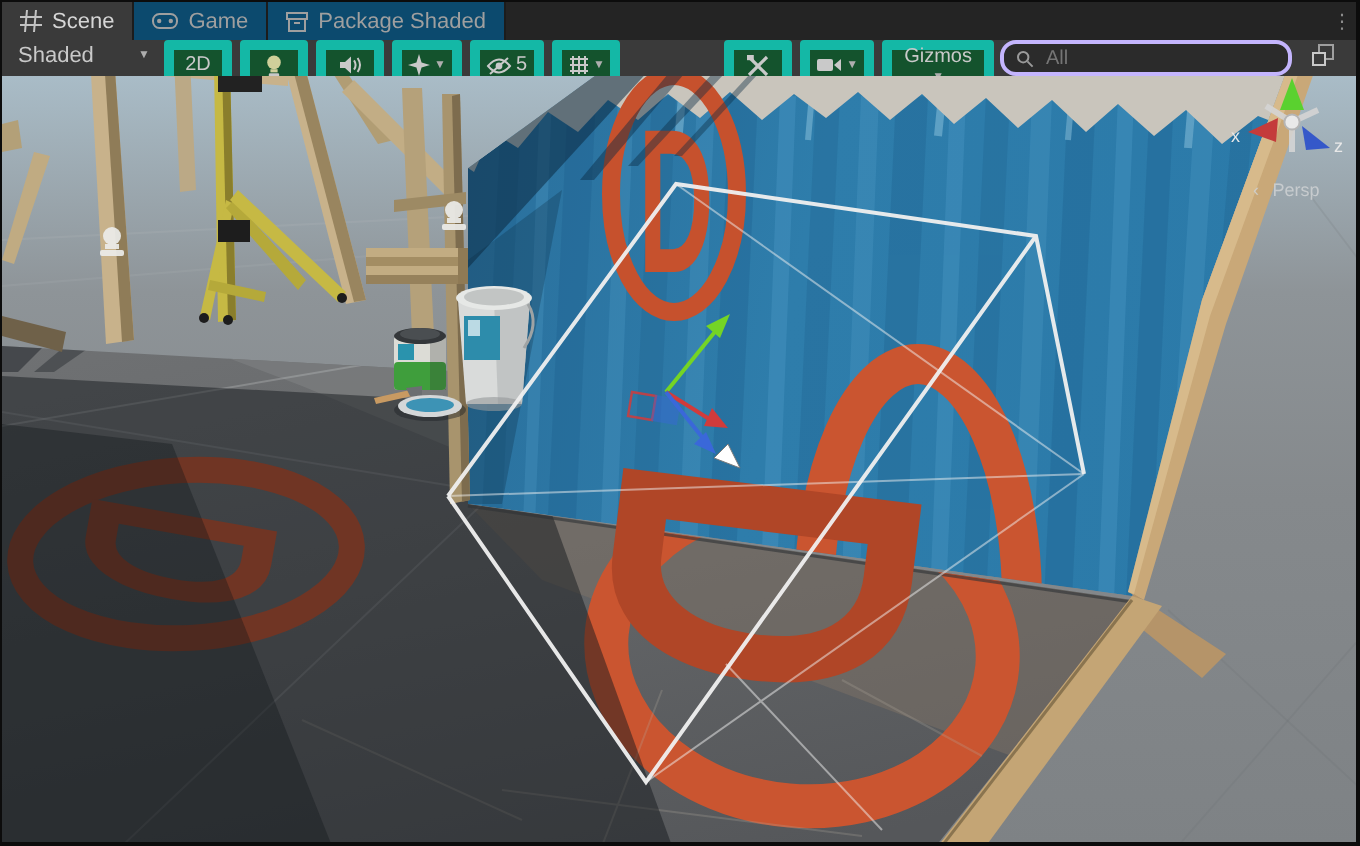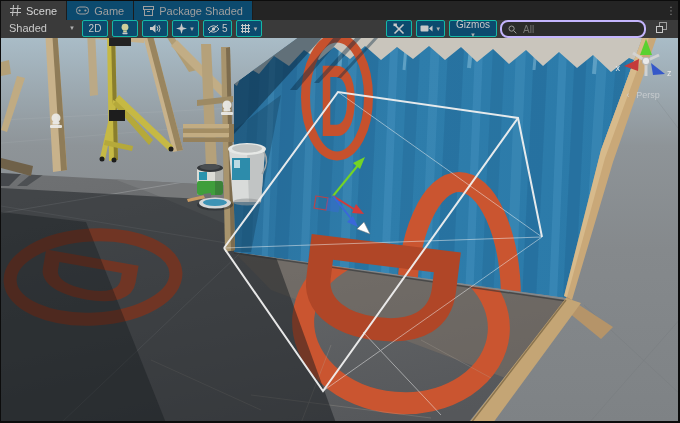--- a/index.html
+++ b/index.html
@@ -27,21 +27,21 @@
   .toolbar{
     position:absolute;left:1px;top:20px;width:677px;height:18px;
     background:#3a3a3a;display:flex;align-items:flex-start;
     font-size:11px;color:#c9c9c9;padding:0 4px;box-sizing:border-box;gap:2px;
   }
   .ddbtn{display:flex;align-items:center;gap:4px;height:15px;padding:0 4px;
     border-radius:2px;}
   .caret{font-size:6px;color:#aeaeae;line-height:1;}
   .tbtn{
     height:15px;min-width:18px;display:flex;align-items:center;justify-content:center;
-    gap:2px;border-radius:2px;background:#0c4a6e;border:1px solid #14b8a6;
+    gap:2px;border-radius:2px;background:#14532d;border:5px solid #14b8a6;
     margin:0 1px;padding:0 3px;color:#c9c9c9;font-size:10px;
   }
   .shaded-dd{width:66px;justify-content:space-between;}
   .spacer{flex:1;}
   .searchbox{
     display:flex;align-items:center;gap:4px;height:14px;width:130px;
     background:#2b2b2b;border:2px solid #c4b5fd;border-radius:8px;padding:0 6px;
   }
   .searchbox input{
     flex:1;background:transparent;border:none;outline:none;

